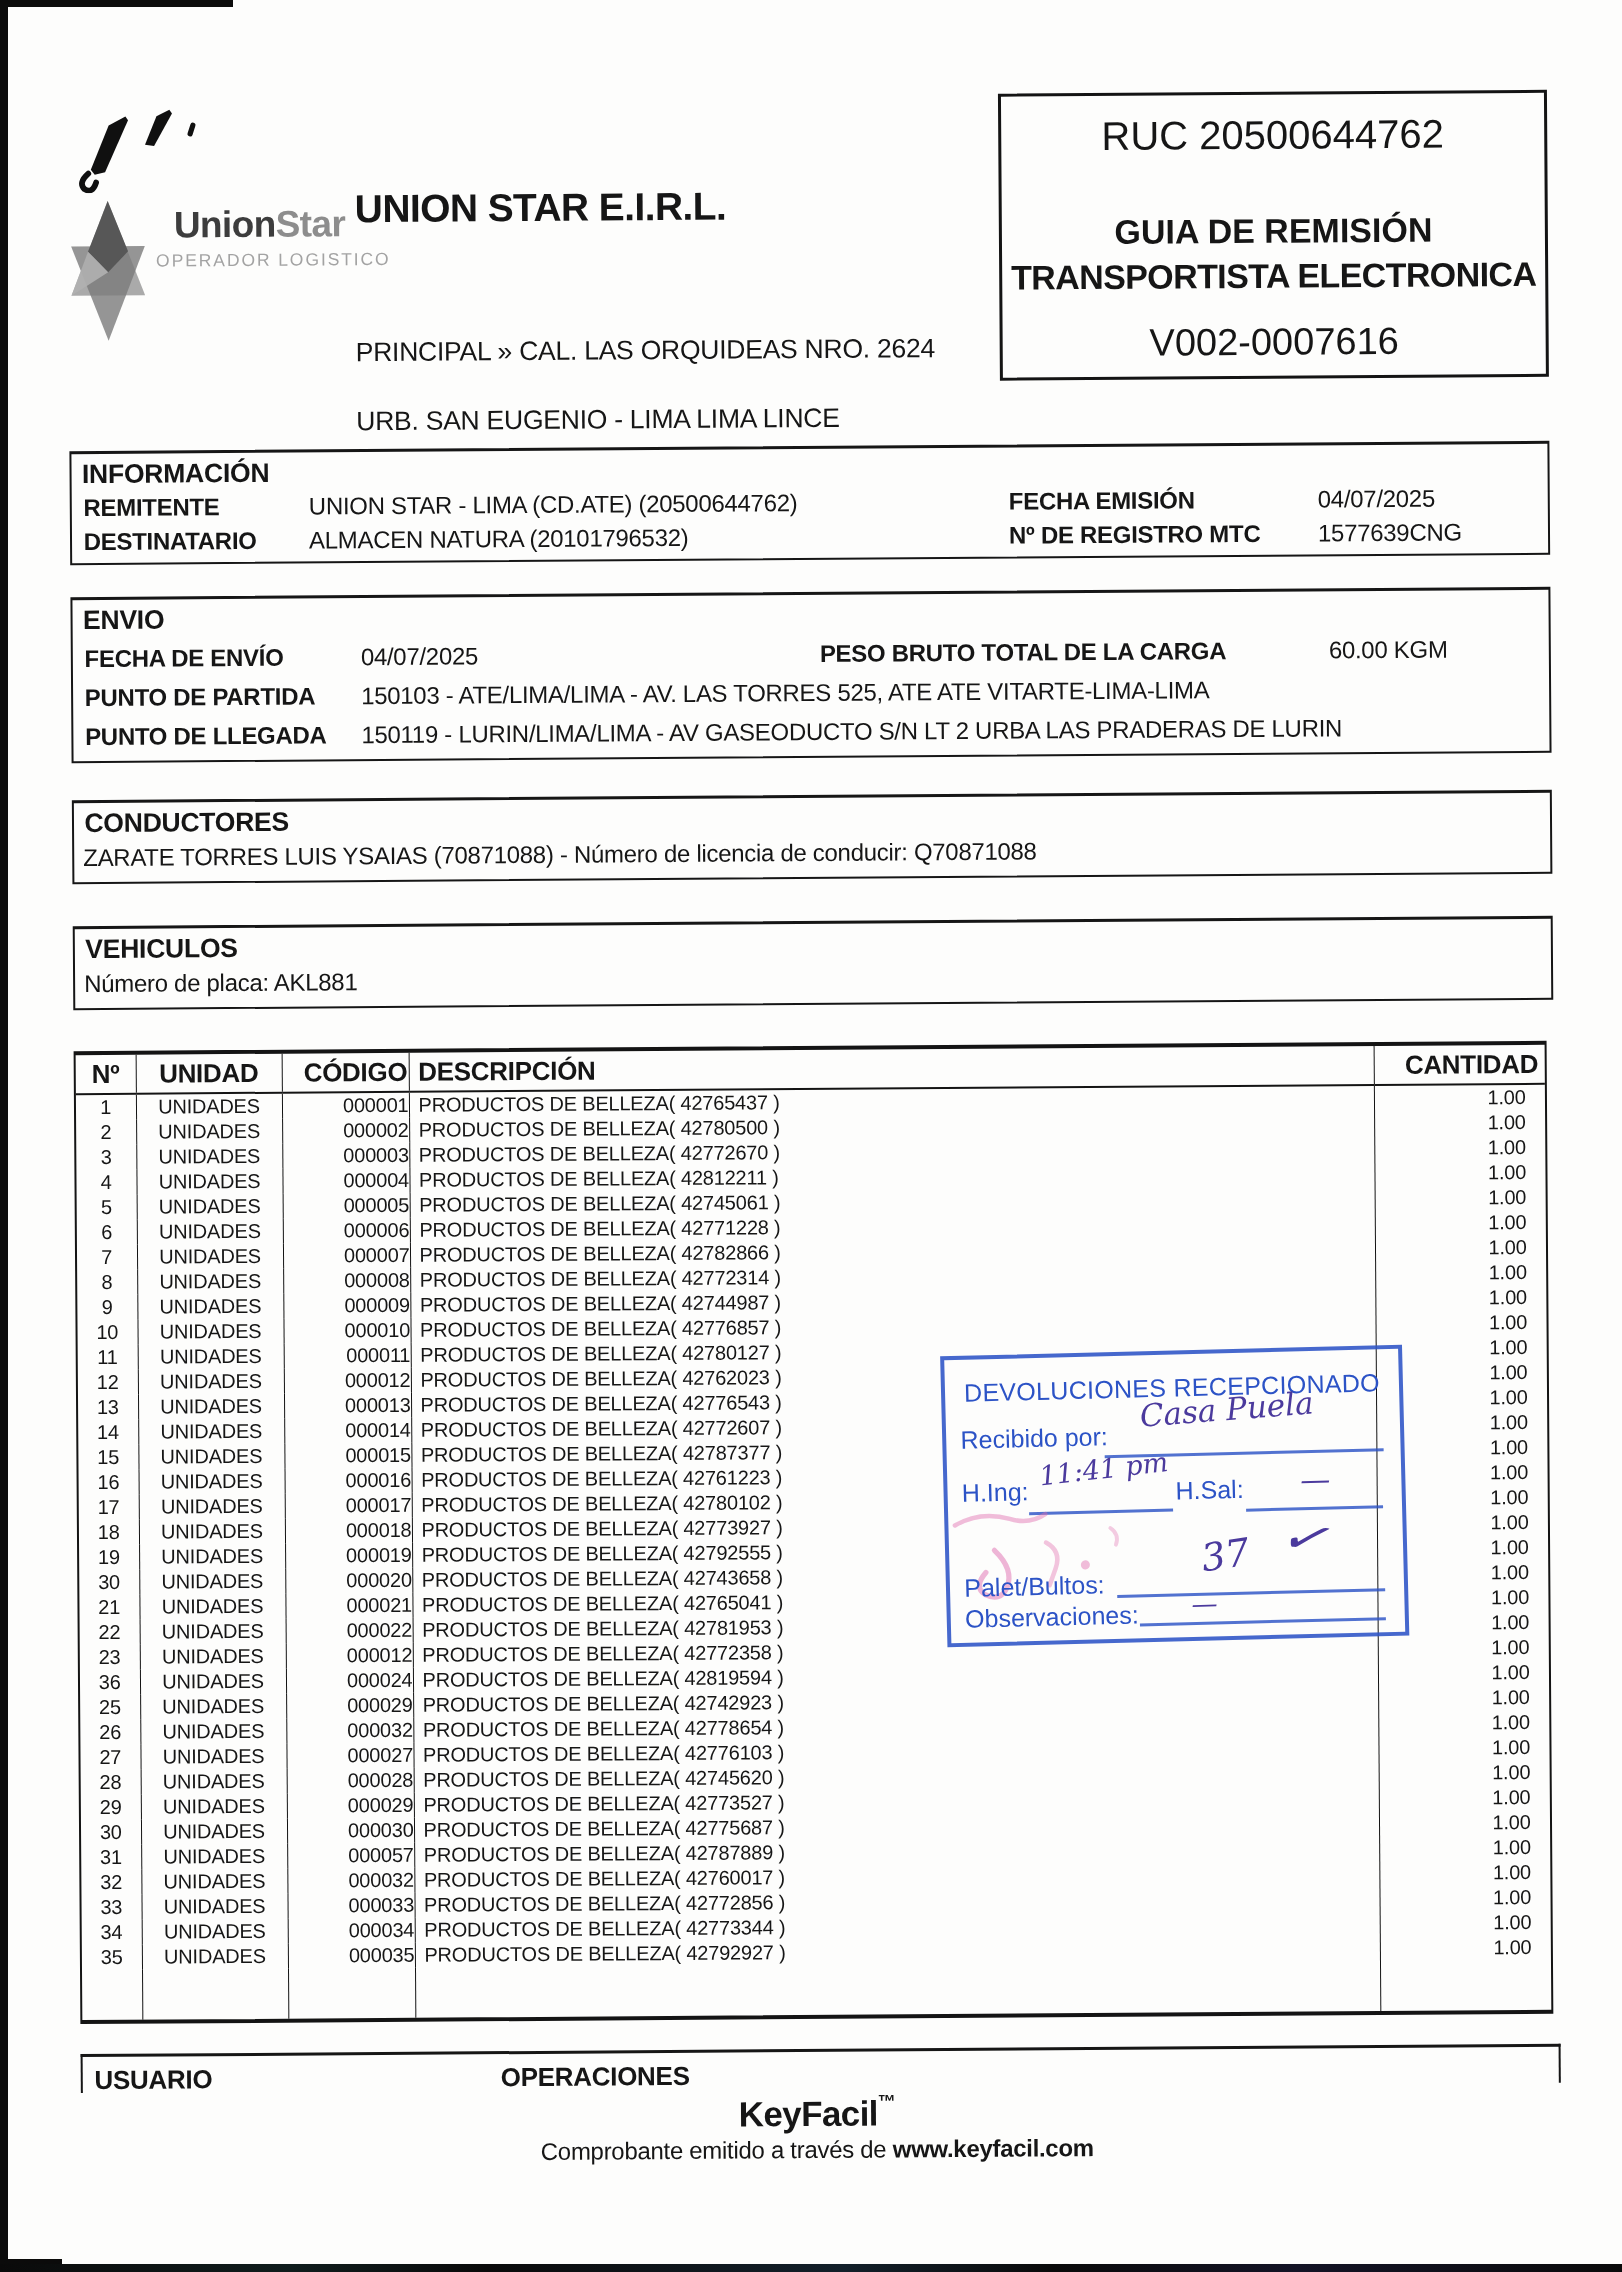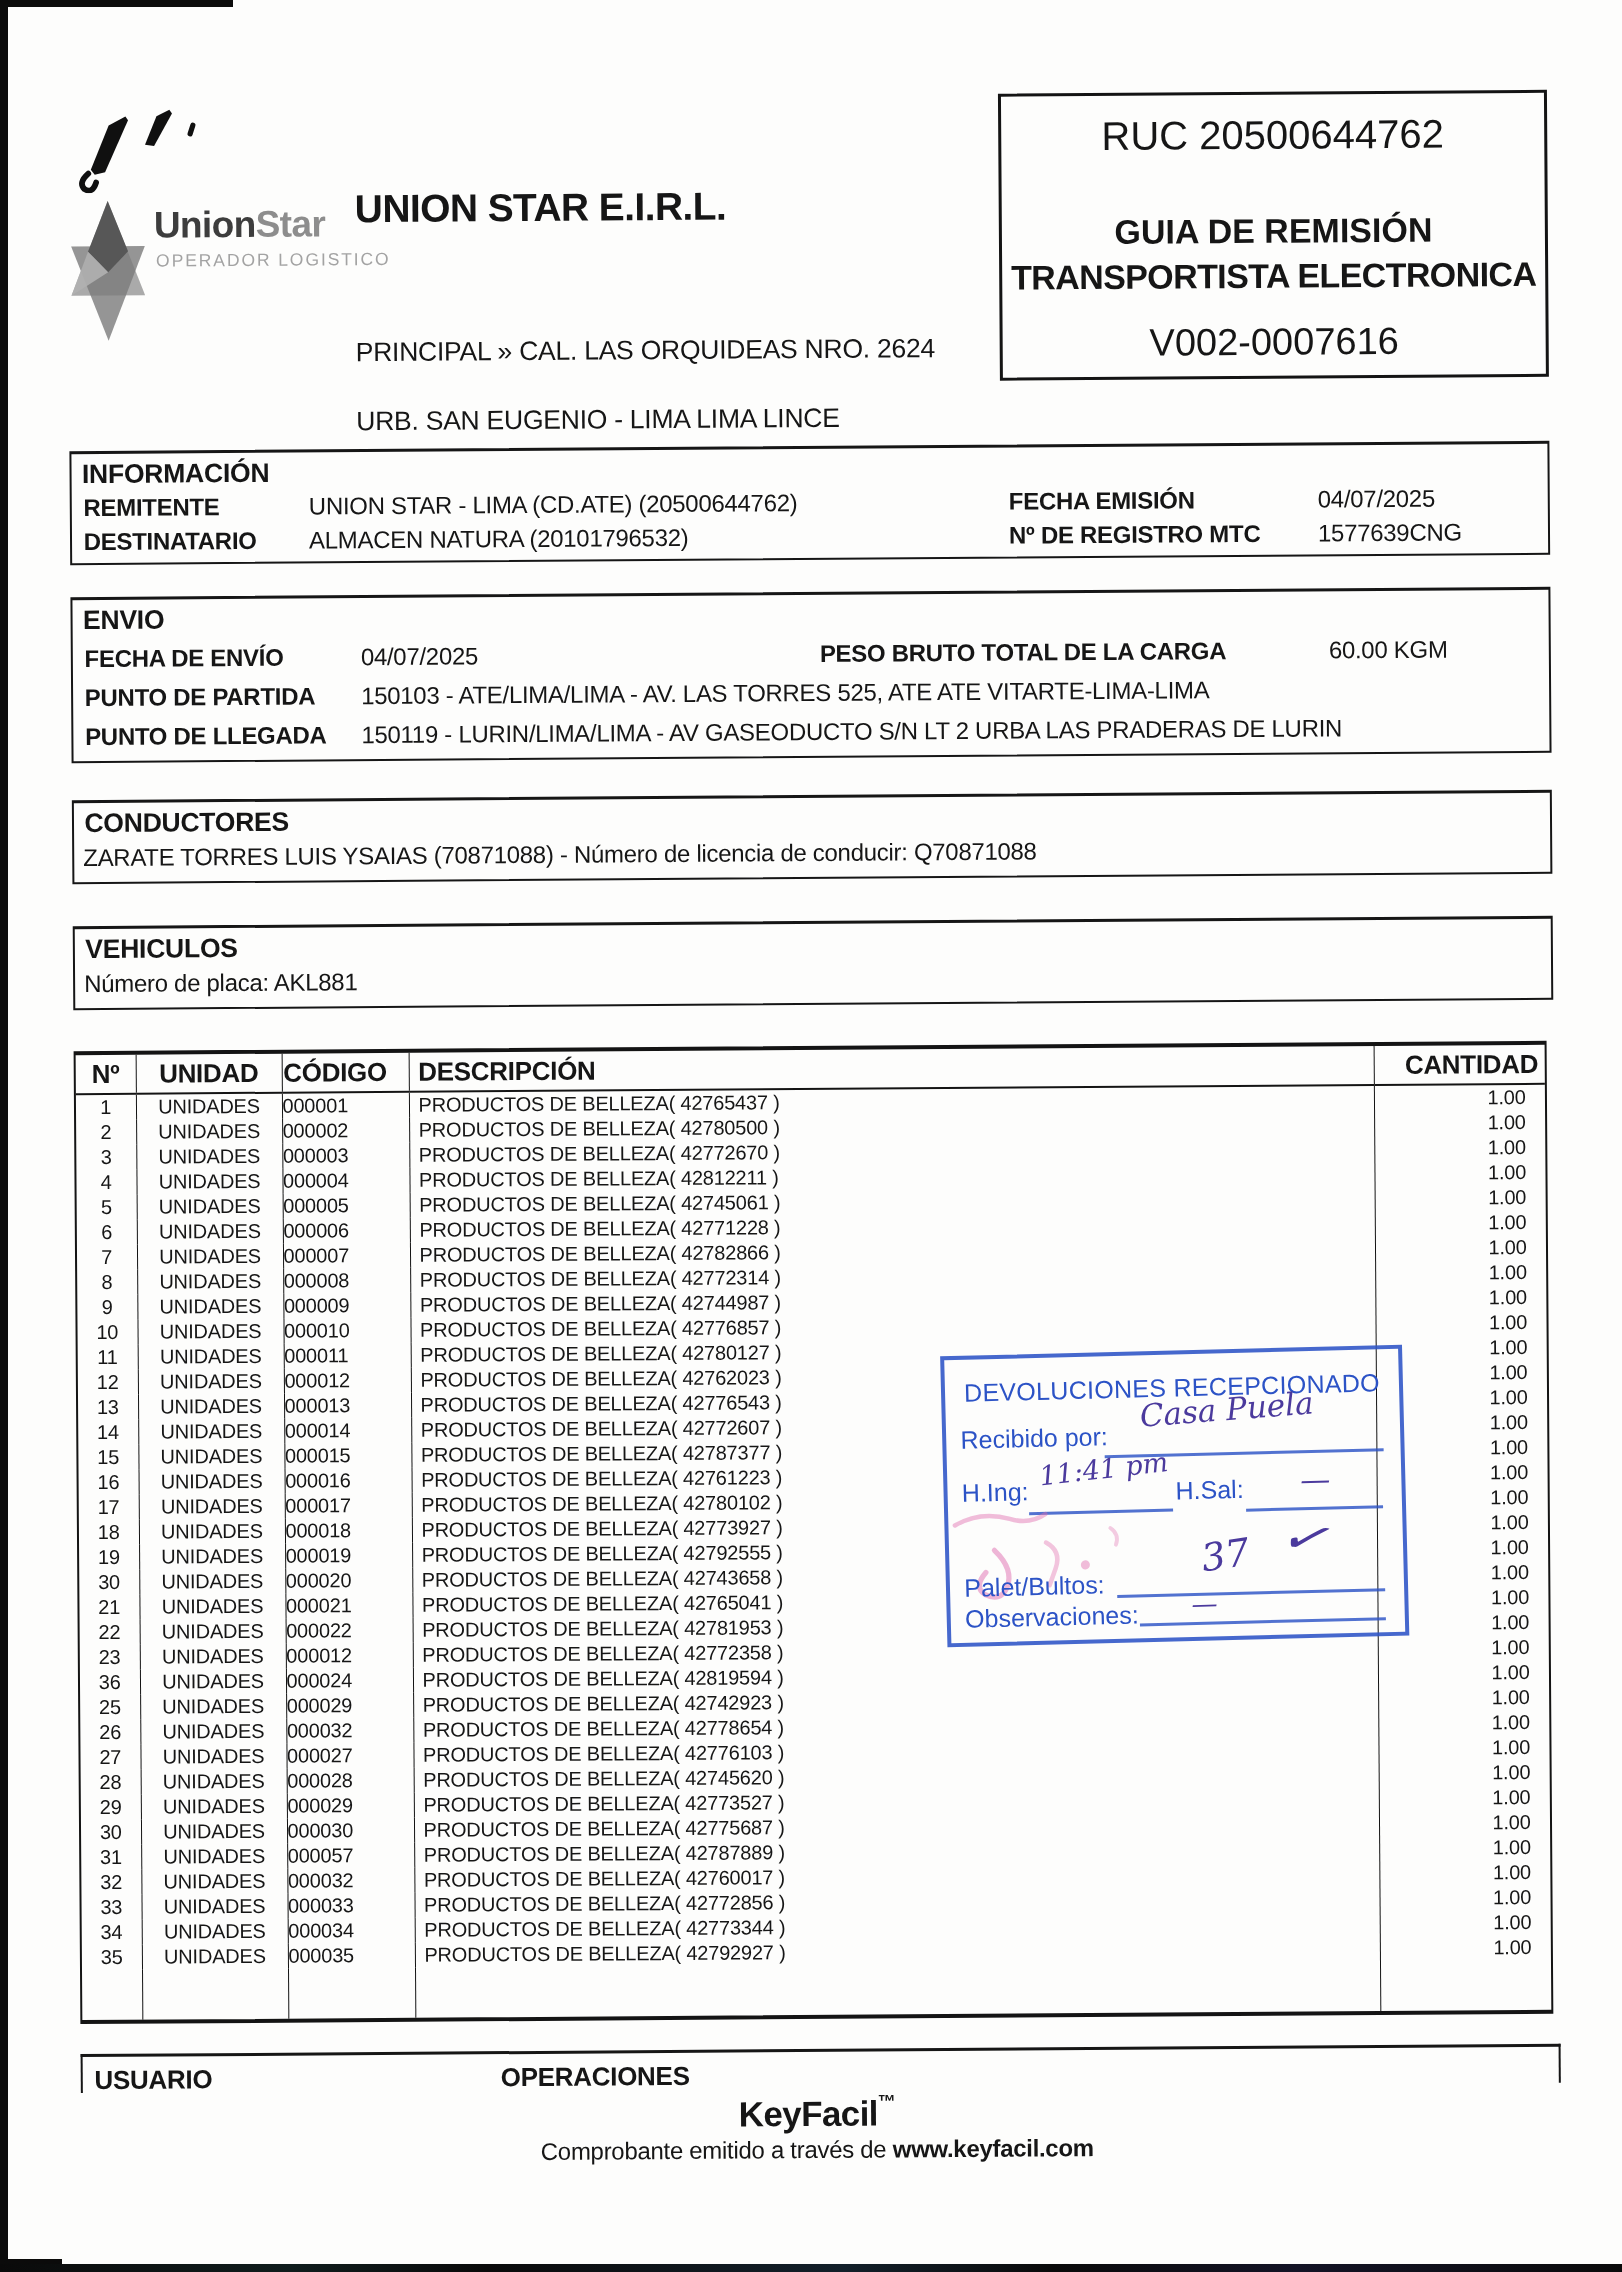--- a/index.html
+++ b/index.html
@@ -15,21 +15,21 @@
   
   .edge-left{left:0;top:0;width:8.4px;height:2273px;background:#0c0c0c;}
   .edge-top{left:0;top:0;width:233px;height:6.5px;background:#0c0c0c;}
   .edge-bottom{left:0;top:2264px;width:1622px;height:8.4px;
     background:linear-gradient(90deg,#0a0a0a 0%,#101d1d 18%,#0a0a0a 30%,#13202a 52%,#0a0a0a 65%,#141426 80%,#0a0a0a 100%);}
   .edge-bottom-block{left:0;top:2259px;width:62px;height:13.6px;background:#0b0b0b;}
 
   
   .logo-star{left:73px;top:192px;width:84px;height:148px;}
   .brand{left:161px;top:200px;font-size:37px;letter-spacing:-0.6px;white-space:nowrap;}
-  .brand .u{color:#3d3d3d;font-weight:700;}
+  .brand .u{color:#3d3d3d;font-weight:700;margin-left:20px;}
   .brand .s{color:#8d8d8d;font-weight:700;}
   .brand-tagline{left:163px;top:246px;font-size:17.5px;color:#a3a3a3;letter-spacing:1.9px;white-space:nowrap;}
   .company-name{left:362px;top:184px;font-size:39px;font-weight:700;letter-spacing:-0.6px;white-space:nowrap;}
   .addr1{left:362px;top:334px;font-size:26.6px;white-space:nowrap;letter-spacing:-0.3px;}
   .addr2{left:362px;top:403px;font-size:26.6px;white-space:nowrap;letter-spacing:-0.3px;}
 
   .ruc-box{left:1006px;top:95px;width:543px;height:281px;border:3.2px solid #141414;}
   .ruc-box div{position:absolute;width:100%;text-align:center;white-space:nowrap;}
   .ruc-line{top:18px;font-size:40px;letter-spacing:0px;}
   .doctype1{top:117px;font-size:34px;font-weight:700;}
@@ -52,21 +52,21 @@
     border:2.6px solid #141414;border-top-width:4.5px;border-bottom-width:4.5px;}
   table.items{width:100%;height:100%;border-collapse:collapse;table-layout:fixed;}
   table.items th{font-size:26px;font-weight:700;height:36px;border-bottom:2.6px solid #141414;
     letter-spacing:-0.3px;vertical-align:middle;}
   table.items td{font-size:20px;height:25px;vertical-align:middle;letter-spacing:-0.2px;
     white-space:nowrap;overflow:hidden;padding:0;}
   table.items th,table.items td{border-left:1.9px solid #141414;}
   table.items th:first-child,table.items td:first-child{border-left:none;}
   .col-n{text-align:center;}
   .col-unidad{text-align:center;}
-  .col-codigo{text-align:left;}
+  .col-codigo{text-align:right;}
   .col-desc{text-align:left;padding-left:9px !important;}
   .col-cant{text-align:right;padding-right:19.4px !important;}
   th.col-desc{padding-left:9px;}
   th.col-cant{padding-right:6.5px !important;}
   tr.filler td{height:auto;}
 
   
   .usuario-box{left:75px;top:2049px;width:1476px;height:36px;overflow:hidden;
     border:2.6px solid #161616;border-top-width:3.9px;border-bottom:none;}
   .usuario-box .lab{top:7.8px;font-size:26px;}

